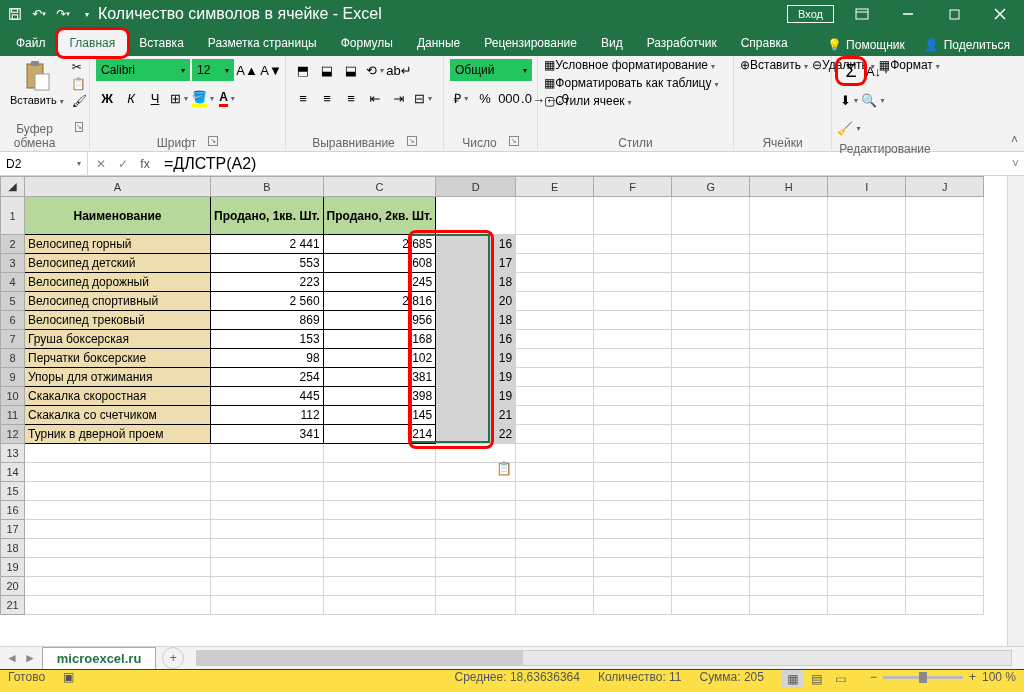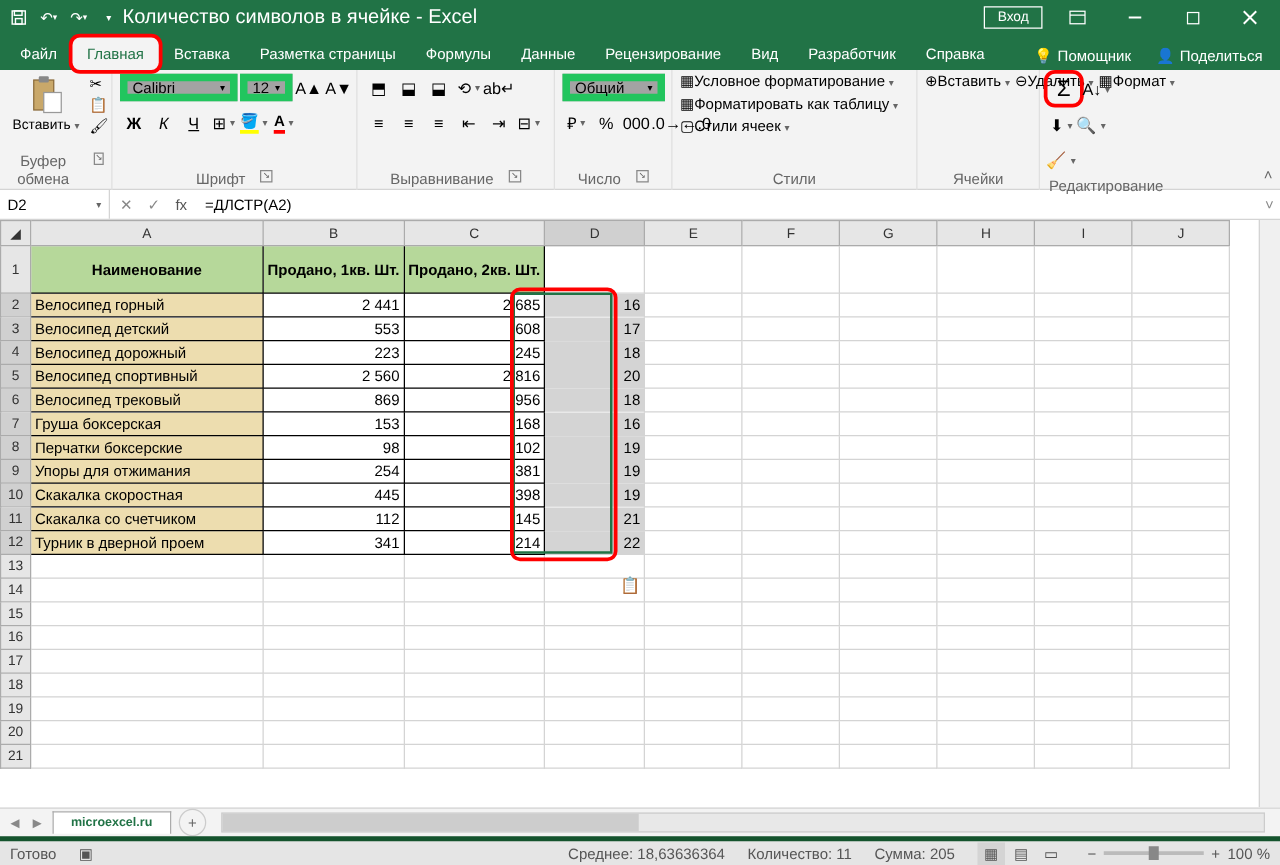--- a/index.html
+++ b/index.html
@@ -21,51 +21,51 @@
 .rgroup{display:flex;flex-direction:column;border-right:1px solid #e0e0e0;padding:2px 6px 0;height:96px}
 .rgroup .body{flex:1;display:flex;align-items:flex-start;gap:4px}
 .rgroup .label{text-align:center;font-size:11px;color:#666;padding:2px 0;display:flex;justify-content:center;align-items:flex-start;gap:12px}
 .rgroup .label .dlg{width:10px;height:10px;border:1px solid #888;font-size:7px;line-height:8px;text-align:center;cursor:pointer}
 .rbtn{display:flex;flex-direction:column;align-items:center;padding:2px 4px;cursor:pointer;gap:2px}
 .rbtn .ico{width:20px;height:20px;display:flex;align-items:center;justify-content:center}
 .rbtn .txt{font-size:11px}
 .rbtn.big .ico{width:32px;height:32px}
 .rrow{display:flex;gap:2px;align-items:center;margin:1px 0}
 .rrow .mini{width:22px;height:22px;display:flex;align-items:center;justify-content:center;cursor:pointer;font-size:13px}
-.fontbox,.sizebox{border:6px solid #22c55e;background:#a3a3a3;height:22px;font-size:11px;padding:0 4px;cursor:pointer;display:flex;align-items:center;justify-content:space-between}
+.fontbox,.sizebox{border:1px solid #22c55e;background:#22c55e;height:22px;font-size:11px;padding:0 4px;cursor:pointer;display:flex;align-items:center;justify-content:space-between}
 .fontbox{width:94px}.sizebox{width:42px}
 .drop::after{content:"▾";font-size:8px;color:#666;margin-left:3px}
 .namebox-row{height:24px;background:#fff;border-bottom:1px solid #d4d4d4;display:flex;align-items:center}
 .namebox{width:88px;border-right:1px solid #d4d4d4;padding:0 6px;display:flex;align-items:center;justify-content:space-between;height:100%}
 .namebox .nbdrop{font-size:8px;color:#666;cursor:pointer}
 .fxbtns{display:flex;align-items:center;padding:0 4px;gap:4px}
 .fxbtns span{width:18px;text-align:center;cursor:pointer;color:#888}
 .fxbtns .fx{color:#555}
-.formula{flex:1;padding:0 6px;font-size:12px}
+.formula{flex:1;padding:0 6px;font-size:16px}
 .grid-area{position:absolute;top:176px;left:0;right:0;bottom:46px;overflow:hidden;background:#fff}
 .grid{border-collapse:collapse;table-layout:fixed}
 .grid th{background:#e6e6e6;border:1px solid #ababab;font-weight:normal;text-align:center;color:#333;font-size:11px;height:20px}
 .grid th.sel{background:#d0d0d0}
 .grid td{border:1px solid #d4d4d4;height:19px;padding:0 3px;font-size:12px;white-space:nowrap;overflow:hidden}
 .grid .rh{background:#e6e6e6;border:1px solid #ababab;text-align:center;font-size:11px;color:#333;width:24px}
 .grid .rh.sel{background:#d0d0d0}
 .hdr-cell{background:#b6d89a!important;text-align:center;font-weight:bold;border:1px solid #000!important}
 .name-cell{background:#edddaf!important;border:1px solid #000!important}
 .num-cell{text-align:right;border:1px solid #000!important}
 .sel-cell{background:#d4d4d4;text-align:right}
 .sel-range{position:absolute;border:2px solid #217346;pointer-events:none}
 .red-box{position:absolute;border:3px solid red;border-radius:8px;pointer-events:none}
 .sheettabs{position:absolute;bottom:23px;left:0;right:0;height:23px;background:#f3f3f3;border-top:1px solid #d4d4d4;display:flex;align-items:center}
 .sheettabs .nav{display:flex;padding:0 6px;gap:6px;color:#888}
 .sheettabs .nav span{cursor:pointer}
-.sheettabs .stab{background:#fff;border:1px solid #ababab;border-bottom:none;padding:3px 14px;font-size:10px;font-weight:bold;color:#217346;cursor:pointer}
+.sheettabs .stab{background:#fff;border:1px solid #ababab;border-bottom:none;padding:3px 14px;font-size:13px;font-weight:bold;color:#217346;cursor:pointer}
 .sheettabs .addsheet{width:22px;height:22px;border:1px solid #ccc;border-radius:50%;display:flex;align-items:center;justify-content:center;margin-left:6px;cursor:pointer;color:#666}
 .sheettabs .hscroll{flex:1;margin:0 12px;height:16px;background:#e8e8e8;border:1px solid #ccc;position:relative}
 .sheettabs .hscroll .thumb{position:absolute;left:0;width:40%;top:0;bottom:0;background:#cdcdcd}
-.statusbar{position:absolute;bottom:0;left:0;right:0;height:23px;background:#e5e5e5;border-top:4px solid #14532d;display:flex;align-items:center;padding:0 8px;font-size:11px;color:#555;gap:18px}
+.statusbar{position:absolute;bottom:0;left:0;right:0;height:23px;background:#fde047;border-top:1px solid #14532d;display:flex;align-items:flex-start;padding:0 8px;font-size:11px;color:#555;gap:18px}
 .statusbar .spacer{flex:1}
 .statusbar .viewbtns{display:flex;gap:2px}
 .statusbar .viewbtns span{width:22px;height:18px;display:flex;align-items:center;justify-content:center;cursor:pointer;border:1px solid transparent}
 .statusbar .viewbtns span.active{background:#d4d4d4}
 .statusbar .zoom{display:flex;align-items:center;gap:6px}
 .statusbar .zslider{width:80px;height:3px;background:#bbb;position:relative}
 .statusbar .zslider .zthumb{position:absolute;left:50%;top:-4px;width:8px;height:11px;background:#888;transform:translateX(-50%)}
 .collapse-ribbon{position:absolute;right:6px;bottom:4px;cursor:pointer;color:#666}
 .vscroll{position:absolute;right:0;top:0;bottom:0;width:17px;background:#f0f0f0;border-left:1px solid #d4d4d4}
 .fill-handle{position:absolute;width:20px;height:20px;font-size:13px;cursor:pointer}

